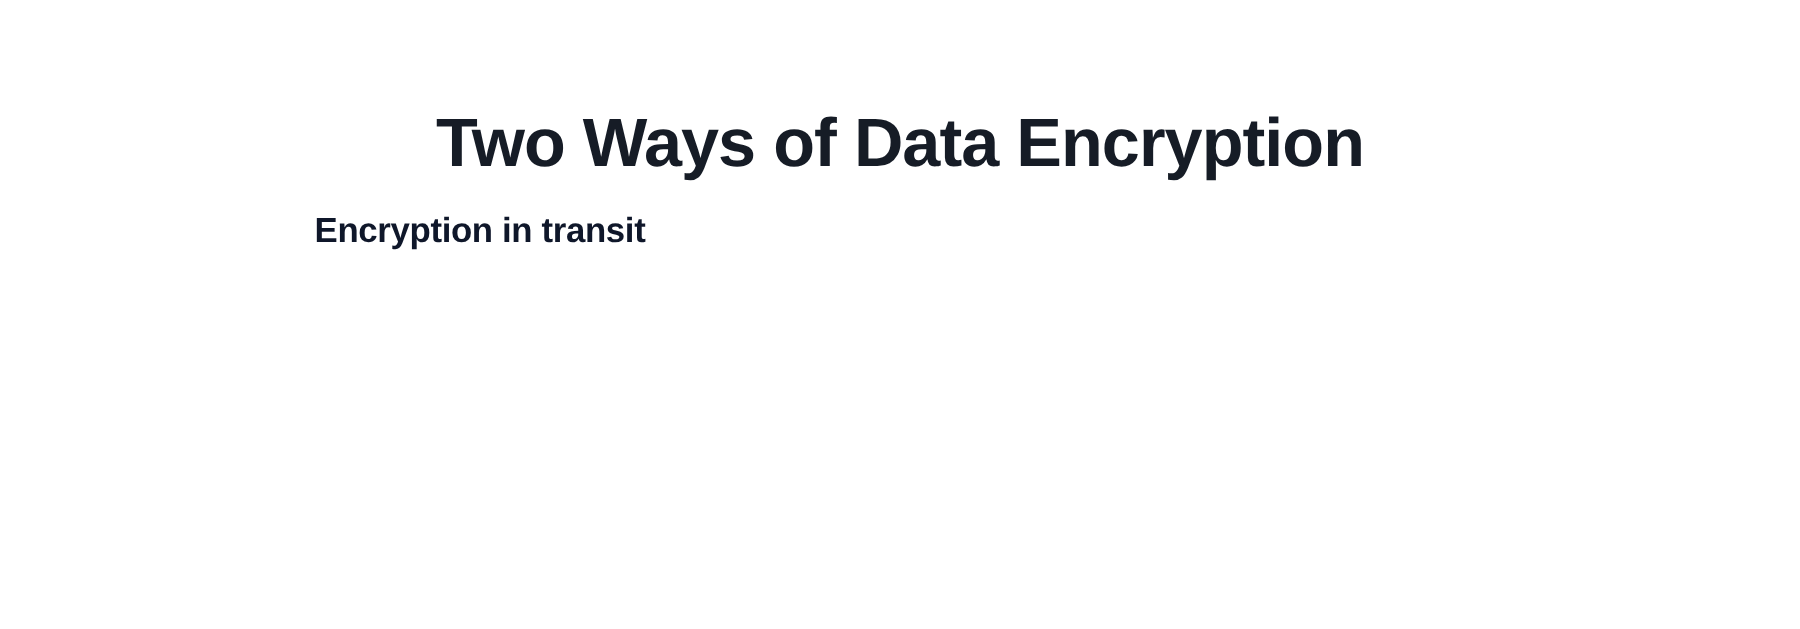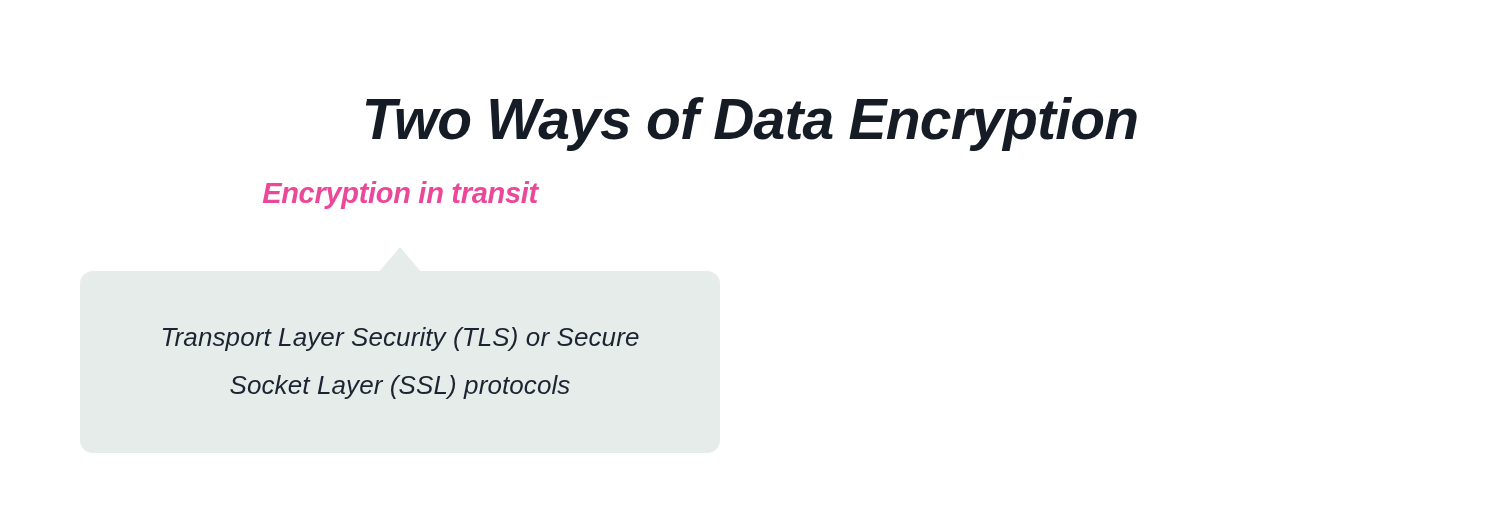--- a/index.html
+++ b/index.html
@@ -12,21 +12,20 @@
     font-family: "Liberation Sans", sans-serif;
     -webkit-font-smoothing: antialiased;
   }
 
   .infographic {
     position: relative;
     width: 1256px;
     height: 524px;
     background: #ffffff;
     overflow: hidden;
-    font-style: italic;
   }
 
   
   .logo {
     position: absolute;
     top: 18px;
     left: 1393px;
     width: 92px;
     height: 78px;
   }
@@ -62,21 +61,21 @@
     width: 640px;
     display: flex;
     flex-direction: column;
     align-items: center;
   }
 
   .column-heading {
     font-size: 29px;
     font-weight: 700;
     letter-spacing: -0.3px;
-    color: #ec4899;
+    color: #0f172a;
     line-height: 1.2;
     margin: 0 0 60px 0;
     text-align: center;
     white-space: nowrap;
   }
 
   
   .card {
     position: relative;
     width: 640px;
@@ -141,22 +140,19 @@
       </g>
     </svg>
   </div>
 
   <h1 class="page-title">Two Ways of Data Encryption</h1>
 
   <div class="columns">
 
     <div class="column">
       <div class="column-heading">Encryption in transit</div>
-      <div class="card">
-        <div class="card-text">Transport Layer Security (TLS) or Secure Socket Layer (SSL) protocols</div>
-      </div>
     </div>
 
     <div class="column">
     </div>
 
   </div>
 </div>
 
 </body></html>

